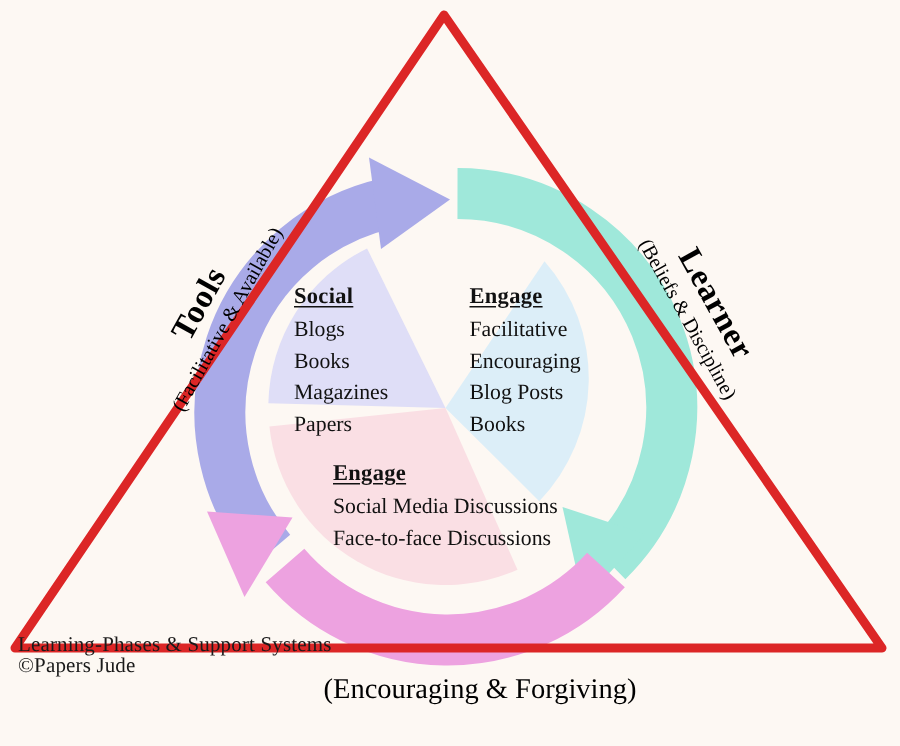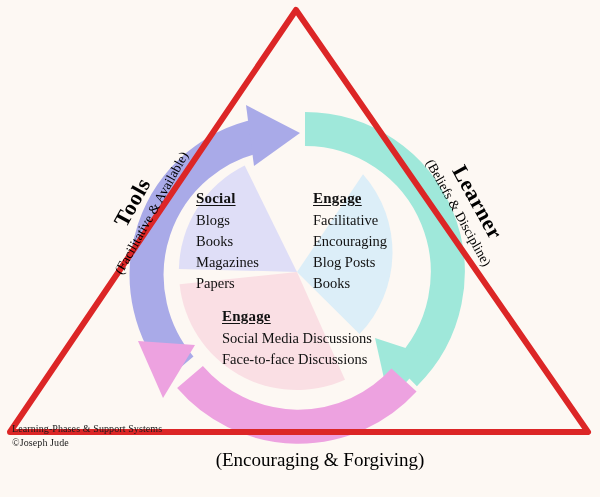--- a/index.html
+++ b/index.html
@@ -83,21 +83,21 @@
     left: 180px;
     top: 448px;
     width: 280px;
     text-align: center;
   }
   #label-environment .side-main { font-size: 22px; }
   #label-environment .side-sub { font-size: 19px; }
 
   .credit {
     position: absolute;
-    font-size: 10px;
+    font-size: 14px;
     color: #1a1a1a;
     letter-spacing: .1px;
     text-align: right;
   }
   #credit-title { left: 12px; top: 423px; }
   #credit-author { left: 12px; top: 437px; }
 </style>
 </head>
 <body>
 
@@ -181,15 +181,15 @@
   <div class="side-label" id="label-learner">
     <span class="side-main">Learner</span>
     <span class="side-sub">(Beliefs &amp; Discipline)</span>
   </div>
 
   <div class="side-label" id="label-environment">
     <span class="side-sub">(Encouraging &amp; Forgiving)</span>
   </div>
 
   <div class="credit" id="credit-title">Learning-Phases &amp; Support Systems</div>
-  <div class="credit" id="credit-author">©Joseph Jude</div>
+  <div class="credit" id="credit-author">©Papers Jude</div>
 
 </div>
 
 </body></html>

